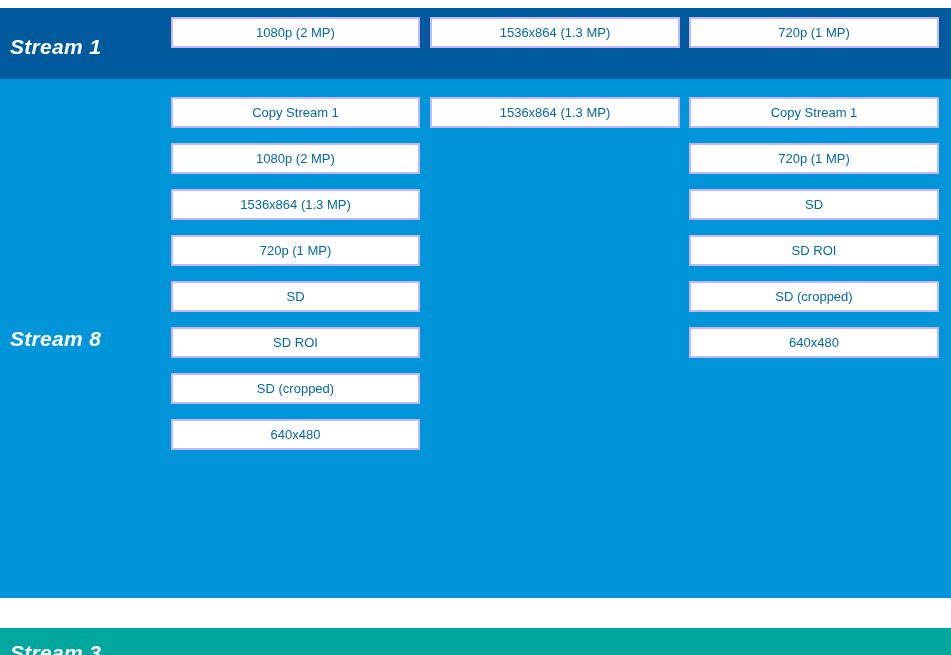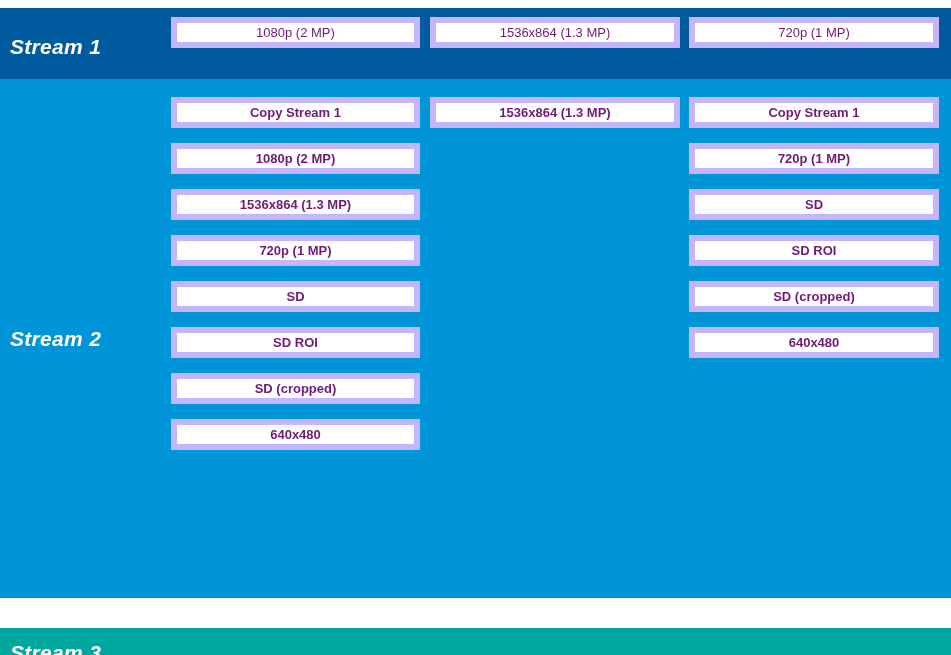--- a/index.html
+++ b/index.html
@@ -41,40 +41,40 @@
     position: absolute;
     display: flex;
     flex-direction: column;
     gap: 15px;
   }
   .col-1 { left: 171px; width: 249px; }
   .col-2 { left: 430px; width: 250px; }
   .col-3 { left: 689px; width: 250px; }
 
   .band-stream1 .col { top: 9px; }
-  .band-stream2 .col { top: 18px; font-weight: bold; }
+  .band-stream2 .col { top: 18px; }
 
   .wide-box-wrap {
     position: absolute;
     left: 171px;
     width: 768px;
     top: 50%;
     transform: translateY(-50%);
   }
 
   .box {
     box-sizing: border-box;
     height: 31px;
     background: #ffffff;
-    border: 6px solid #c4b5fd;
+    border: 2px solid #c4b5fd;
     display: flex;
     align-items: center;
     justify-content: center;
     font-size: 13px;
-    color: #701a75;
+    color: #0369a1;
     text-align: right;
     white-space: nowrap;
   }
 </style>
 </head>
 <body>
 
 <div class="canvas">
 
   <section class="band band-stream1" style="background-color: rgb(0, 91, 158);">
@@ -84,21 +84,21 @@
     </div>
     <div class="col col-2">
       <div class="box">1536x864 (1.3 MP)</div>
     </div>
     <div class="col col-3">
       <div class="box">720p (1 MP)</div>
     </div>
   </section>
 
   <section class="band band-stream2" style="background-color: rgb(0, 149, 216);">
-    <div class="band-label">Stream 2</div>
+    <div class="band-label">Stream 8</div>
 
     <div class="col col-1">
       <div class="box">Copy Stream 1</div>
       <div class="box">1080p (2 MP)</div>
       <div class="box">1536x864 (1.3 MP)</div>
       <div class="box">720p (1 MP)</div>
       <div class="box">SD</div>
       <div class="box">SD ROI</div>
       <div class="box">SD (cropped)</div>
       <div class="box">640x480</div>

